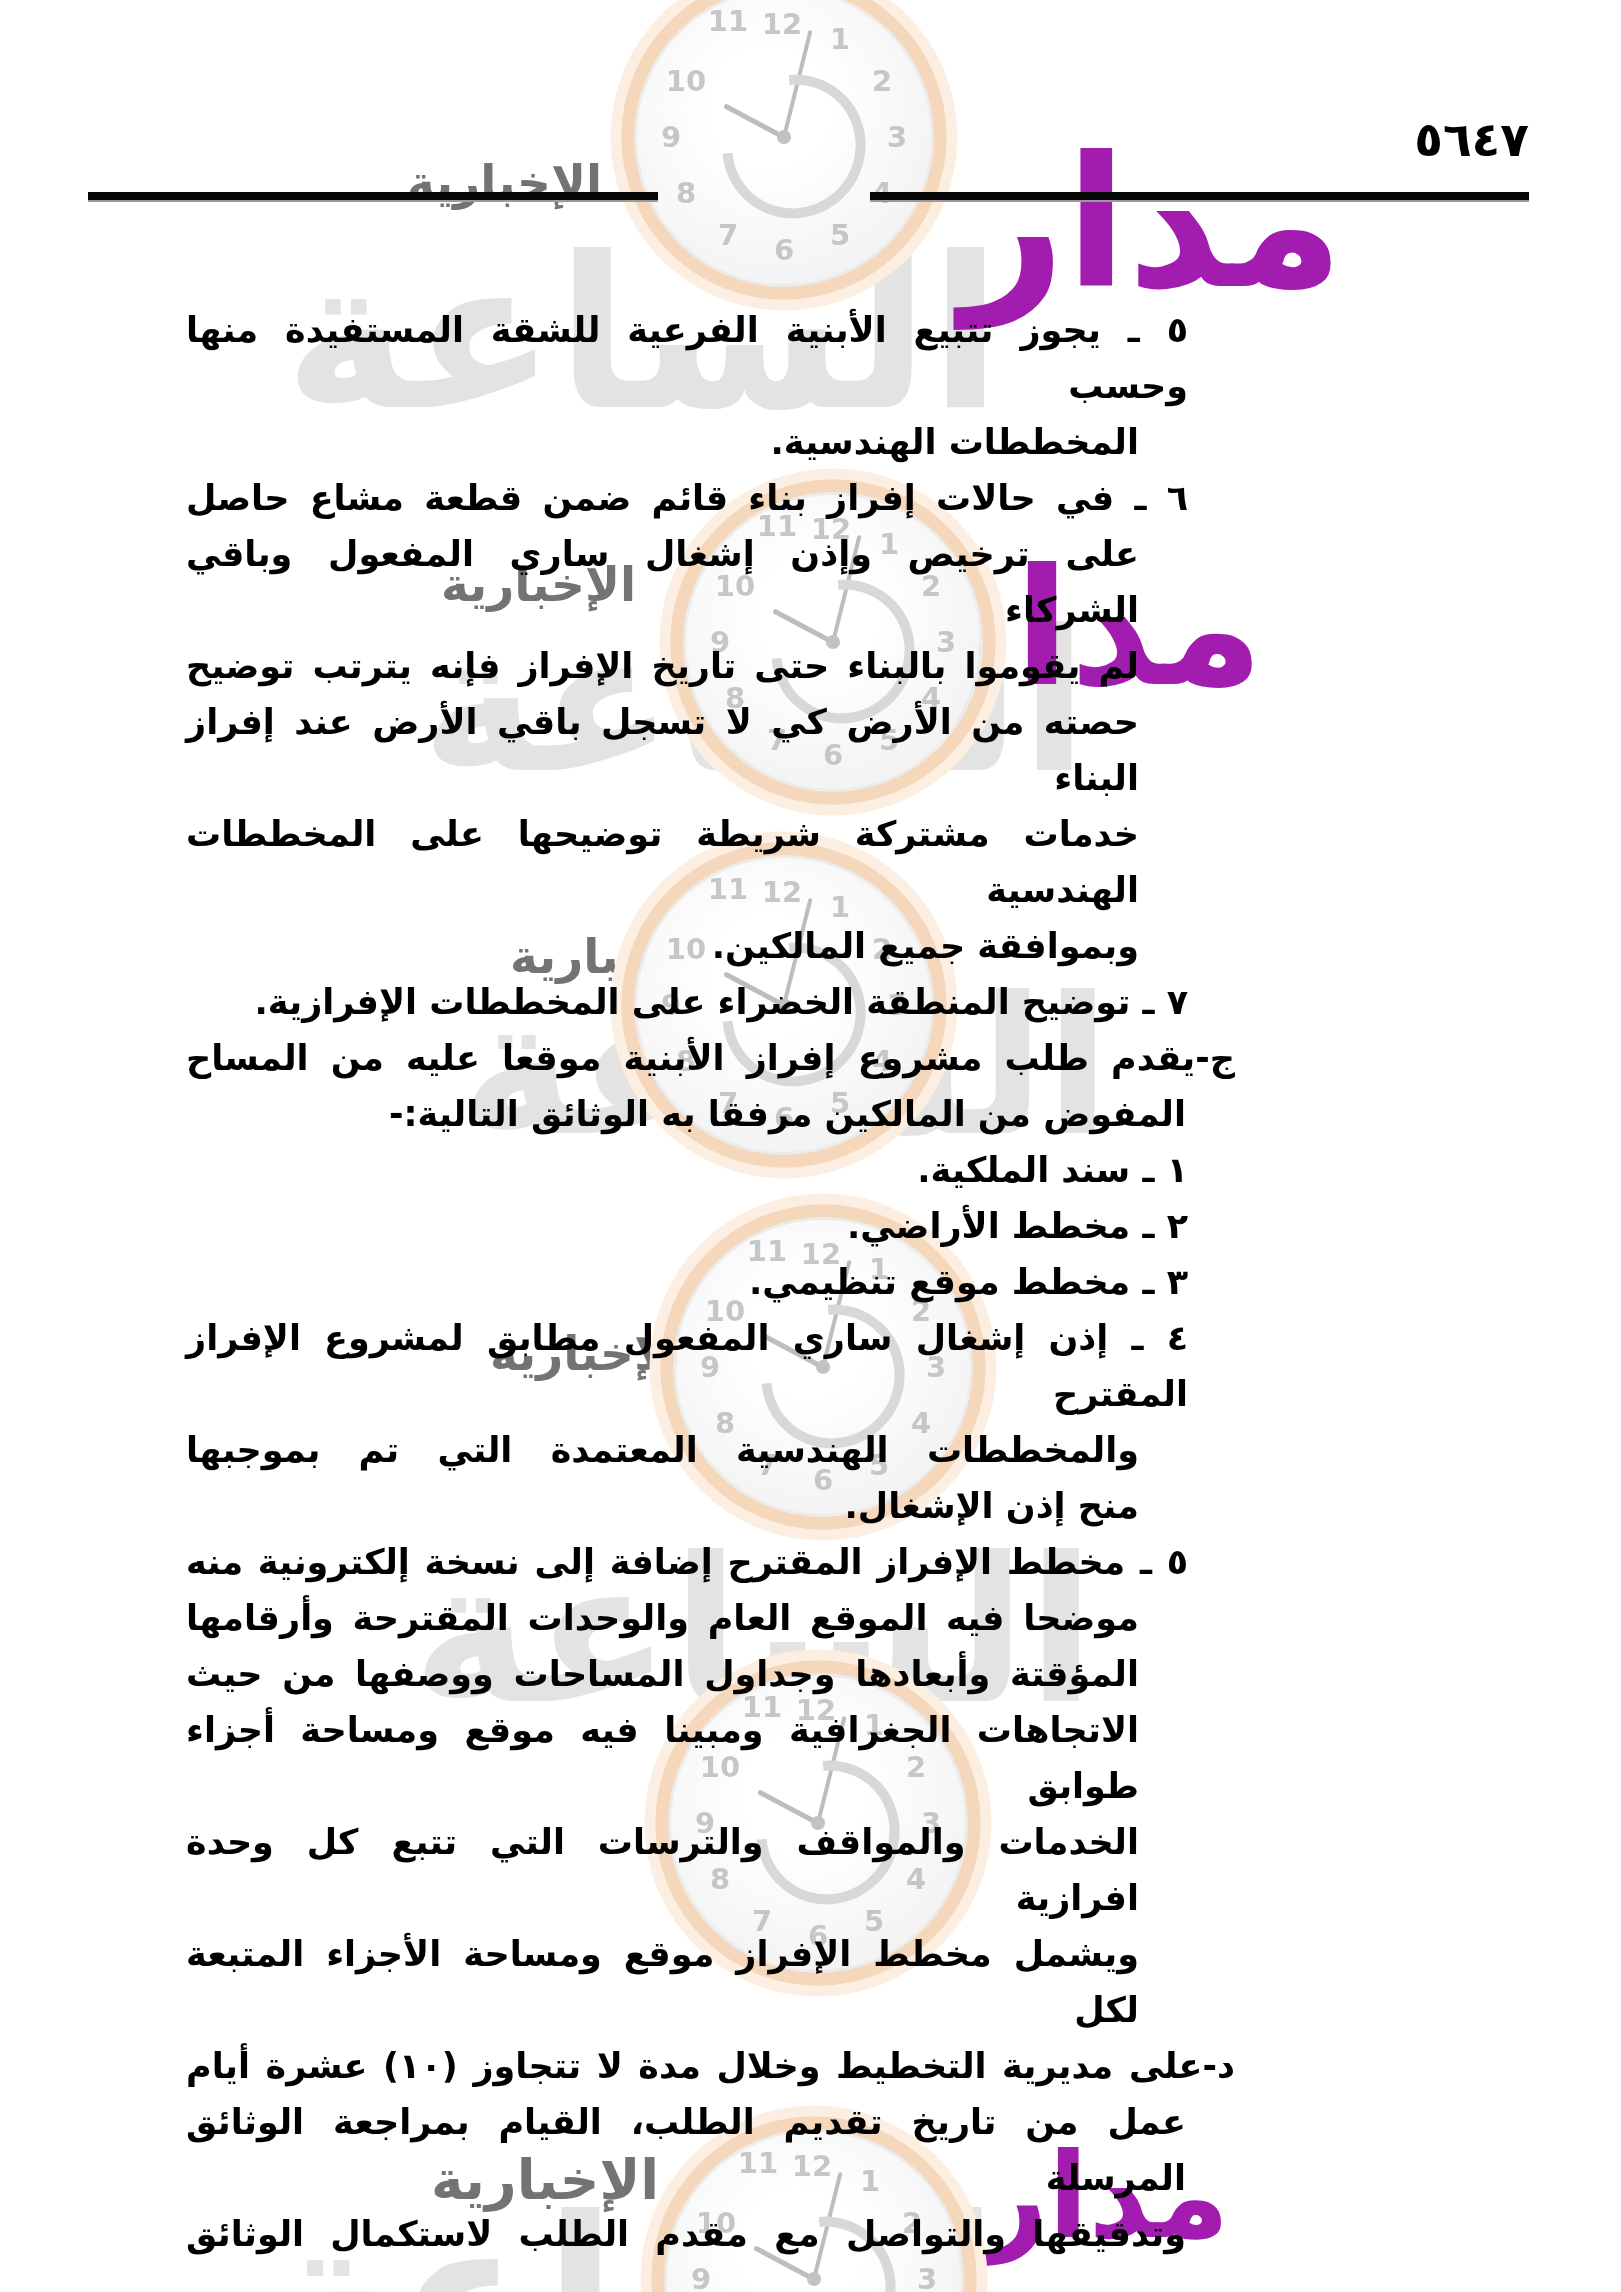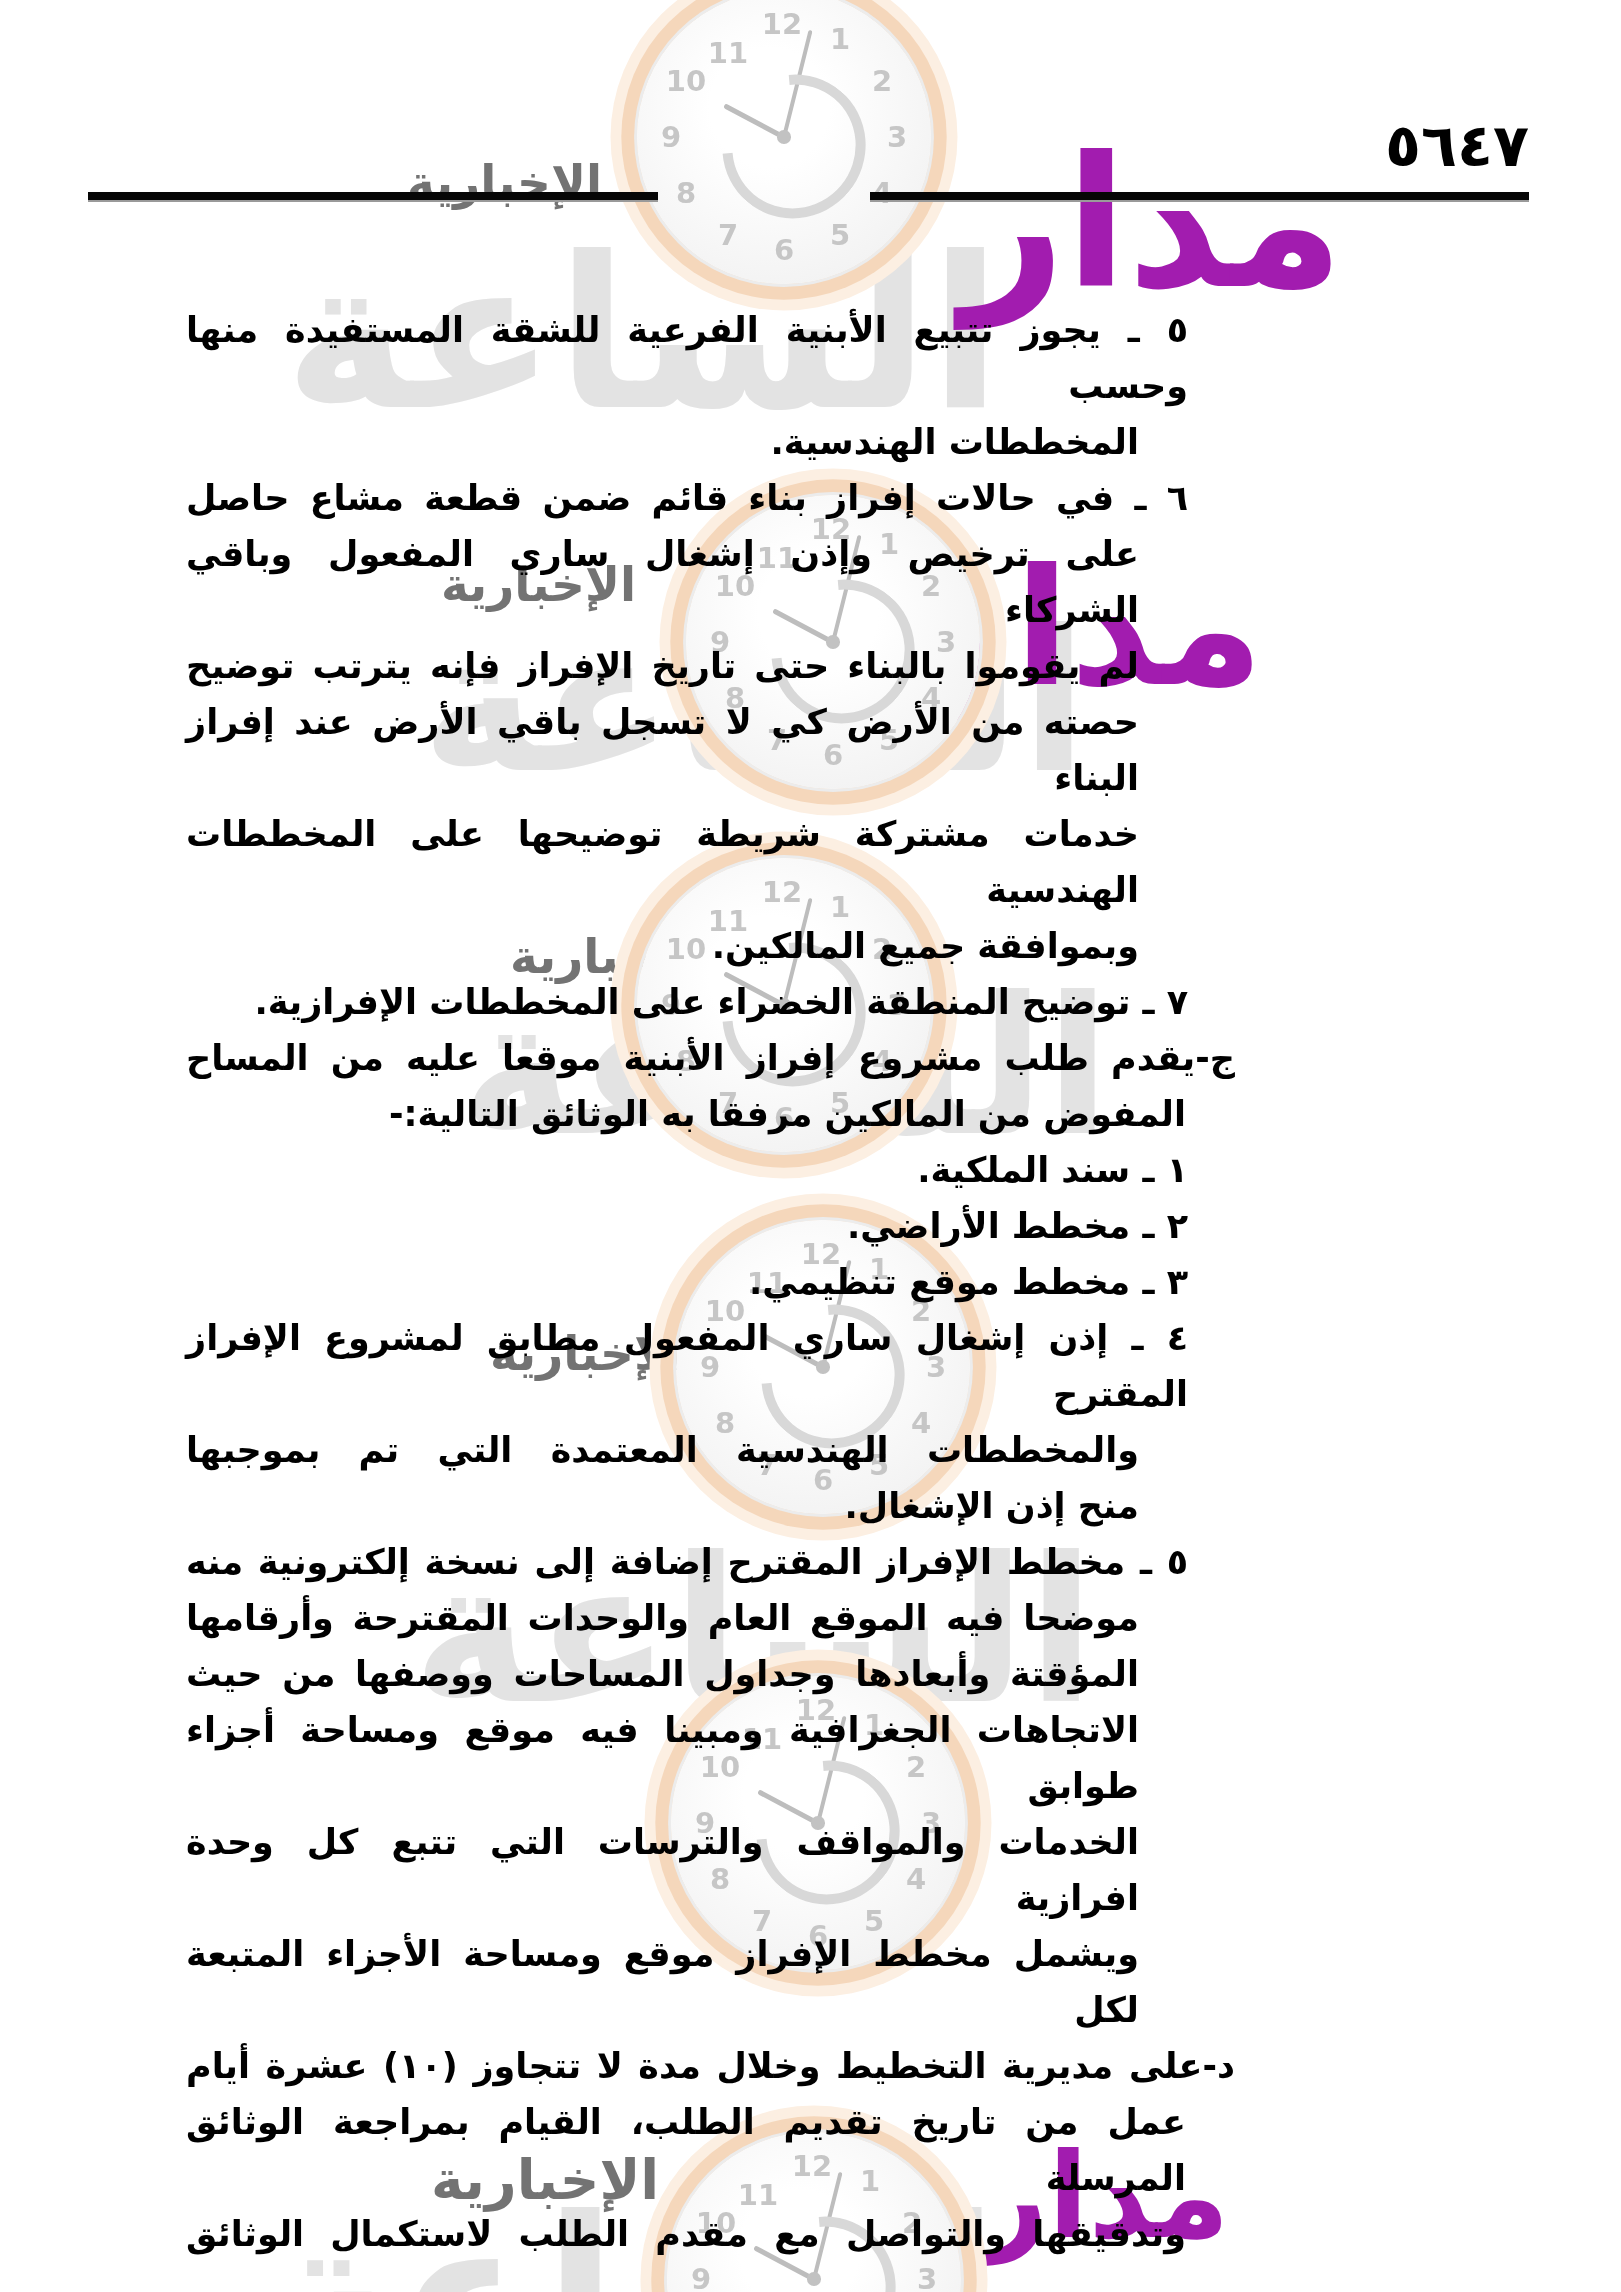--- a/index.html
+++ b/index.html
@@ -21,21 +21,21 @@
   .c1{left:637px;top:-9.8px;}
   .c2{left:686px;top:495px;}
   .c3{left:637px;top:858px;}
   .c4{left:676px;top:1220px;}
   .c5{left:671px;top:1676px;}
   .c6{left:667px;top:2132px;}
   .cn{position:absolute;transform:translate(-50%,-50%);font-size:29px;font-weight:bold;color:#c6c6c6;}
   .p12{left:145px;top:34px}.p1{left:203px;top:49px}.p2{left:245px;top:91px}
   .p3{left:260px;top:147px}.p4{left:245px;top:203px}.p5{left:203px;top:245px}
   .p6{left:147px;top:260px}.p7{left:91px;top:245px}.p8{left:49px;top:203px}
-  .p9{left:34px;top:147px}.p10{left:49px;top:91px}.p11{left:91px;top:63px}
+  .p9{left:34px;top:147px}.p10{left:49px;top:91px}.p11{left:91px;top:31px}
   .hand{position:absolute;background:#bdbdbd;border-radius:2.9px;}
   .hm{left:145px;top:37px;width:3.9px;height:113px;transform-origin:2px 110px;transform:rotate(14deg);}
   .hh{left:144px;top:80px;width:4.9px;height:71px;transform-origin:2.5px 67px;transform:rotate(-62deg);}
   .cdot{position:absolute;left:140px;top:140px;width:13.7px;height:13.7px;border-radius:50%;background:#c2c2c2;}
   .curl{position:absolute;left:86px;top:84px;width:122px;height:125px;border:10.8px solid #d8d8d8;
         border-left-color:transparent;border-radius:50%;transform:rotate(40deg);}
 
   .wm-word{position:absolute;font-weight:bold;white-space:nowrap;direction:rtl;}
   .w-sa{color:#e3e3e3;}
   .w-md{color:#a21caf;}
@@ -50,21 +50,21 @@
   .m3{left:980px;top:2127px;font-size:118px;}
   .i1{left:407px;top:155px;}
   .i2{left:441px;top:557px;}
   .i3{left:510px;top:929px;}
   .i4{left:490px;top:1326px;}
   .i5{left:431px;top:2148px;font-size:55px;}
 
   
   .page-number{
     position:absolute;z-index:2;top:116px;right:92px;
-    font-size:59px;font-weight:bold;color:#000;line-height:1;
+    font-size:47px;font-weight:bold;color:#000;line-height:1;
   }
   .rule{position:absolute;z-index:2;top:192px;height:7.8px;background:#060606;border-bottom:2.9px solid #9a9a9a;}
   .rule-left{left:88px;width:570px;}
   .rule-right{left:870px;width:659px;}
   .oval{
     position:absolute;z-index:2;left:659px;top:143px;width:212px;height:106px;
     border:6.9px solid #0d0d0d;border-radius:50%;
     display:flex;align-items:center;justify-content:center;
   }
   .oval span{font-size:25.5px;font-weight:bold;color:#000;white-space:nowrap;}

